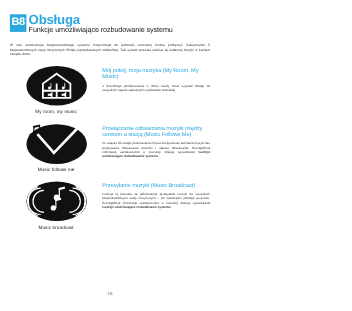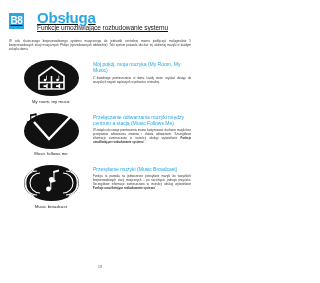--- a/index.html
+++ b/index.html
@@ -12,35 +12,35 @@
     position:relative;
   }
   .page{
     position:relative;
     width:200px;height:283px;
     box-sizing:border-box;
     padding:13px 9px 0 9px;
   }
 
   
-  .header{display:flex;align-items:flex-start;gap:13px;text-decoration:underline;}
+  .header{display:flex;align-items:flex-start;gap:2px;}
   .badge{
     width:15px;height:16px;
     background:#2ba7e0;
     color:#fff;
     display:flex;align-items:center;justify-content:center;
     font-size:10px;font-weight:bold;
     letter-spacing:-0.3px;
     flex:none;
     line-height:1;
   }
   .htext{padding-top:0px;}
   .h-title{
     color:#2ba7e0;
-    font-size:15px;
+    font-size:12px;
     font-weight:bold;
     line-height:10px;
     letter-spacing:-0.2px;
   }
   .h-sub{
     color:#222;
     font-size:6.6px;
     line-height:8px;
     margin-top:1px;
     letter-spacing:-0.1px;

